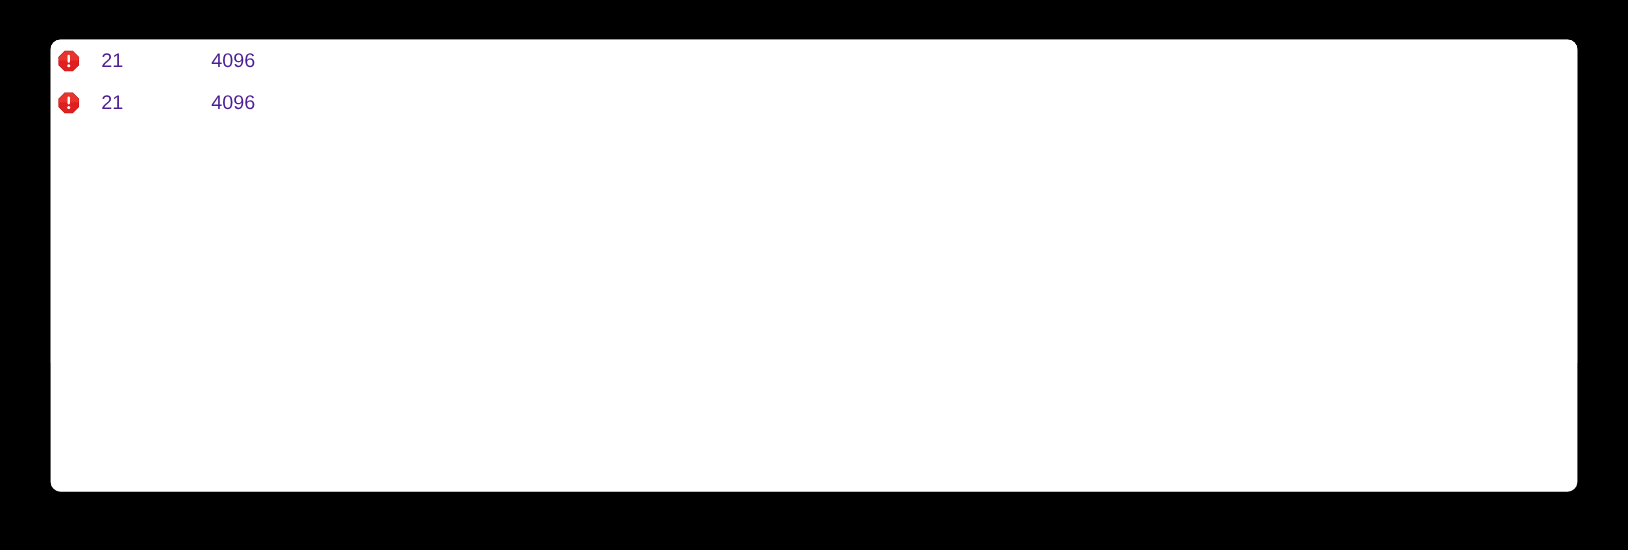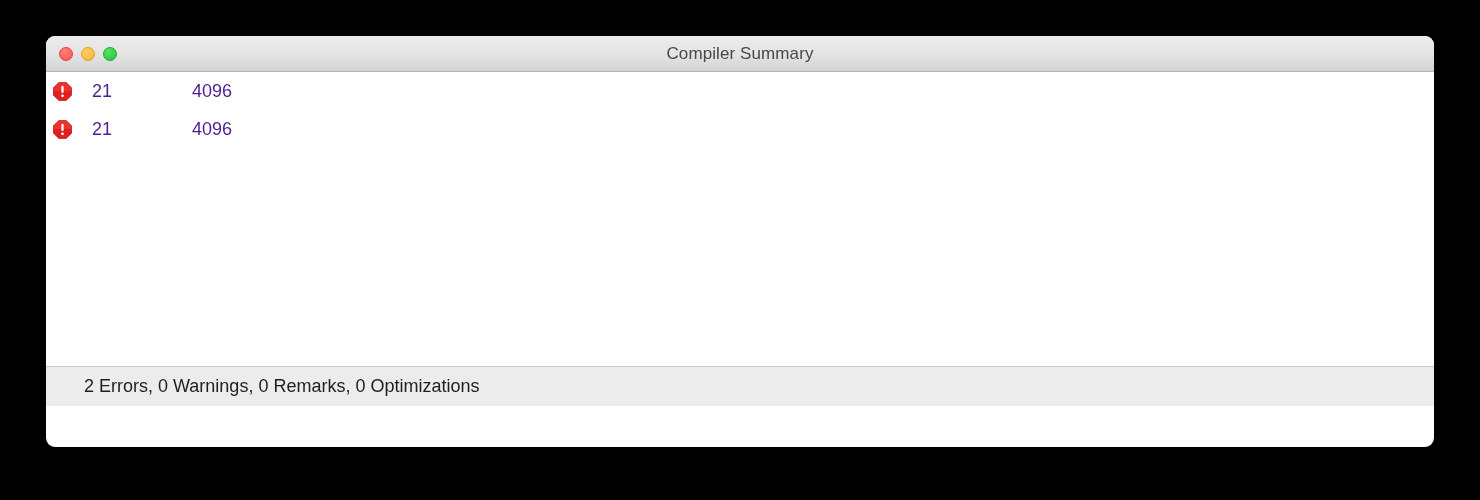--- a/index.html
+++ b/index.html
@@ -137,28 +137,20 @@
     font-size: 18px;
     color: #1f1f1f;
     white-space: nowrap;
   }
 </style>
 </head>
 <body>
 
 <div id="window">
 
-  <div id="titlebar">
-    <div id="traffic-lights">
-      <div class="tl tl-close"></div>
-      <div class="tl tl-min"></div>
-      <div class="tl tl-max"></div>
-    </div>
-    <div id="window-title">Compiler Summary</div>
-  </div>
 
 
   <div id="table-body">
 
     <div class="row">
       <div class="cell cell-icon">
         <svg class="err-icon" viewBox="0 0 22 22" xmlns="http://www.w3.org/2000/svg">
           <polygon points="7.1,1.2 14.9,1.2 20.8,7.1 20.8,14.9 14.9,20.8 7.1,20.8 1.2,14.9 1.2,7.1" fill="#b81212"></polygon>
           <polygon points="7.3,1.6 14.7,1.6 20.4,7.3 20.4,14.7 14.7,20.4 7.3,20.4 1.6,14.7 1.6,7.3" fill="#e02020"></polygon>
           <polygon points="7.3,1.6 14.7,1.6 20.4,7.3 20.4,10.5 1.6,10.5 1.6,7.3" fill="#ec3a32" opacity="0.75"></polygon>
@@ -179,17 +171,14 @@
           <rect x="9.85" y="4.9" width="2.3" height="7.6" rx="1.1" fill="#ffffff"></rect>
           <circle cx="11" cy="15.5" r="1.45" fill="#ffffff"></circle>
         </svg>
       </div>
       <div class="cell cell-line">21</div>
       <div class="cell cell-code">4096</div>
     </div>
 
   </div>
 
-  <div id="statusbar">
-    <div id="status-text">2 Errors, 0 Warnings, 0 Remarks, 0 Optimizations</div>
-  </div>
 
 </div>
 
 </body></html>

